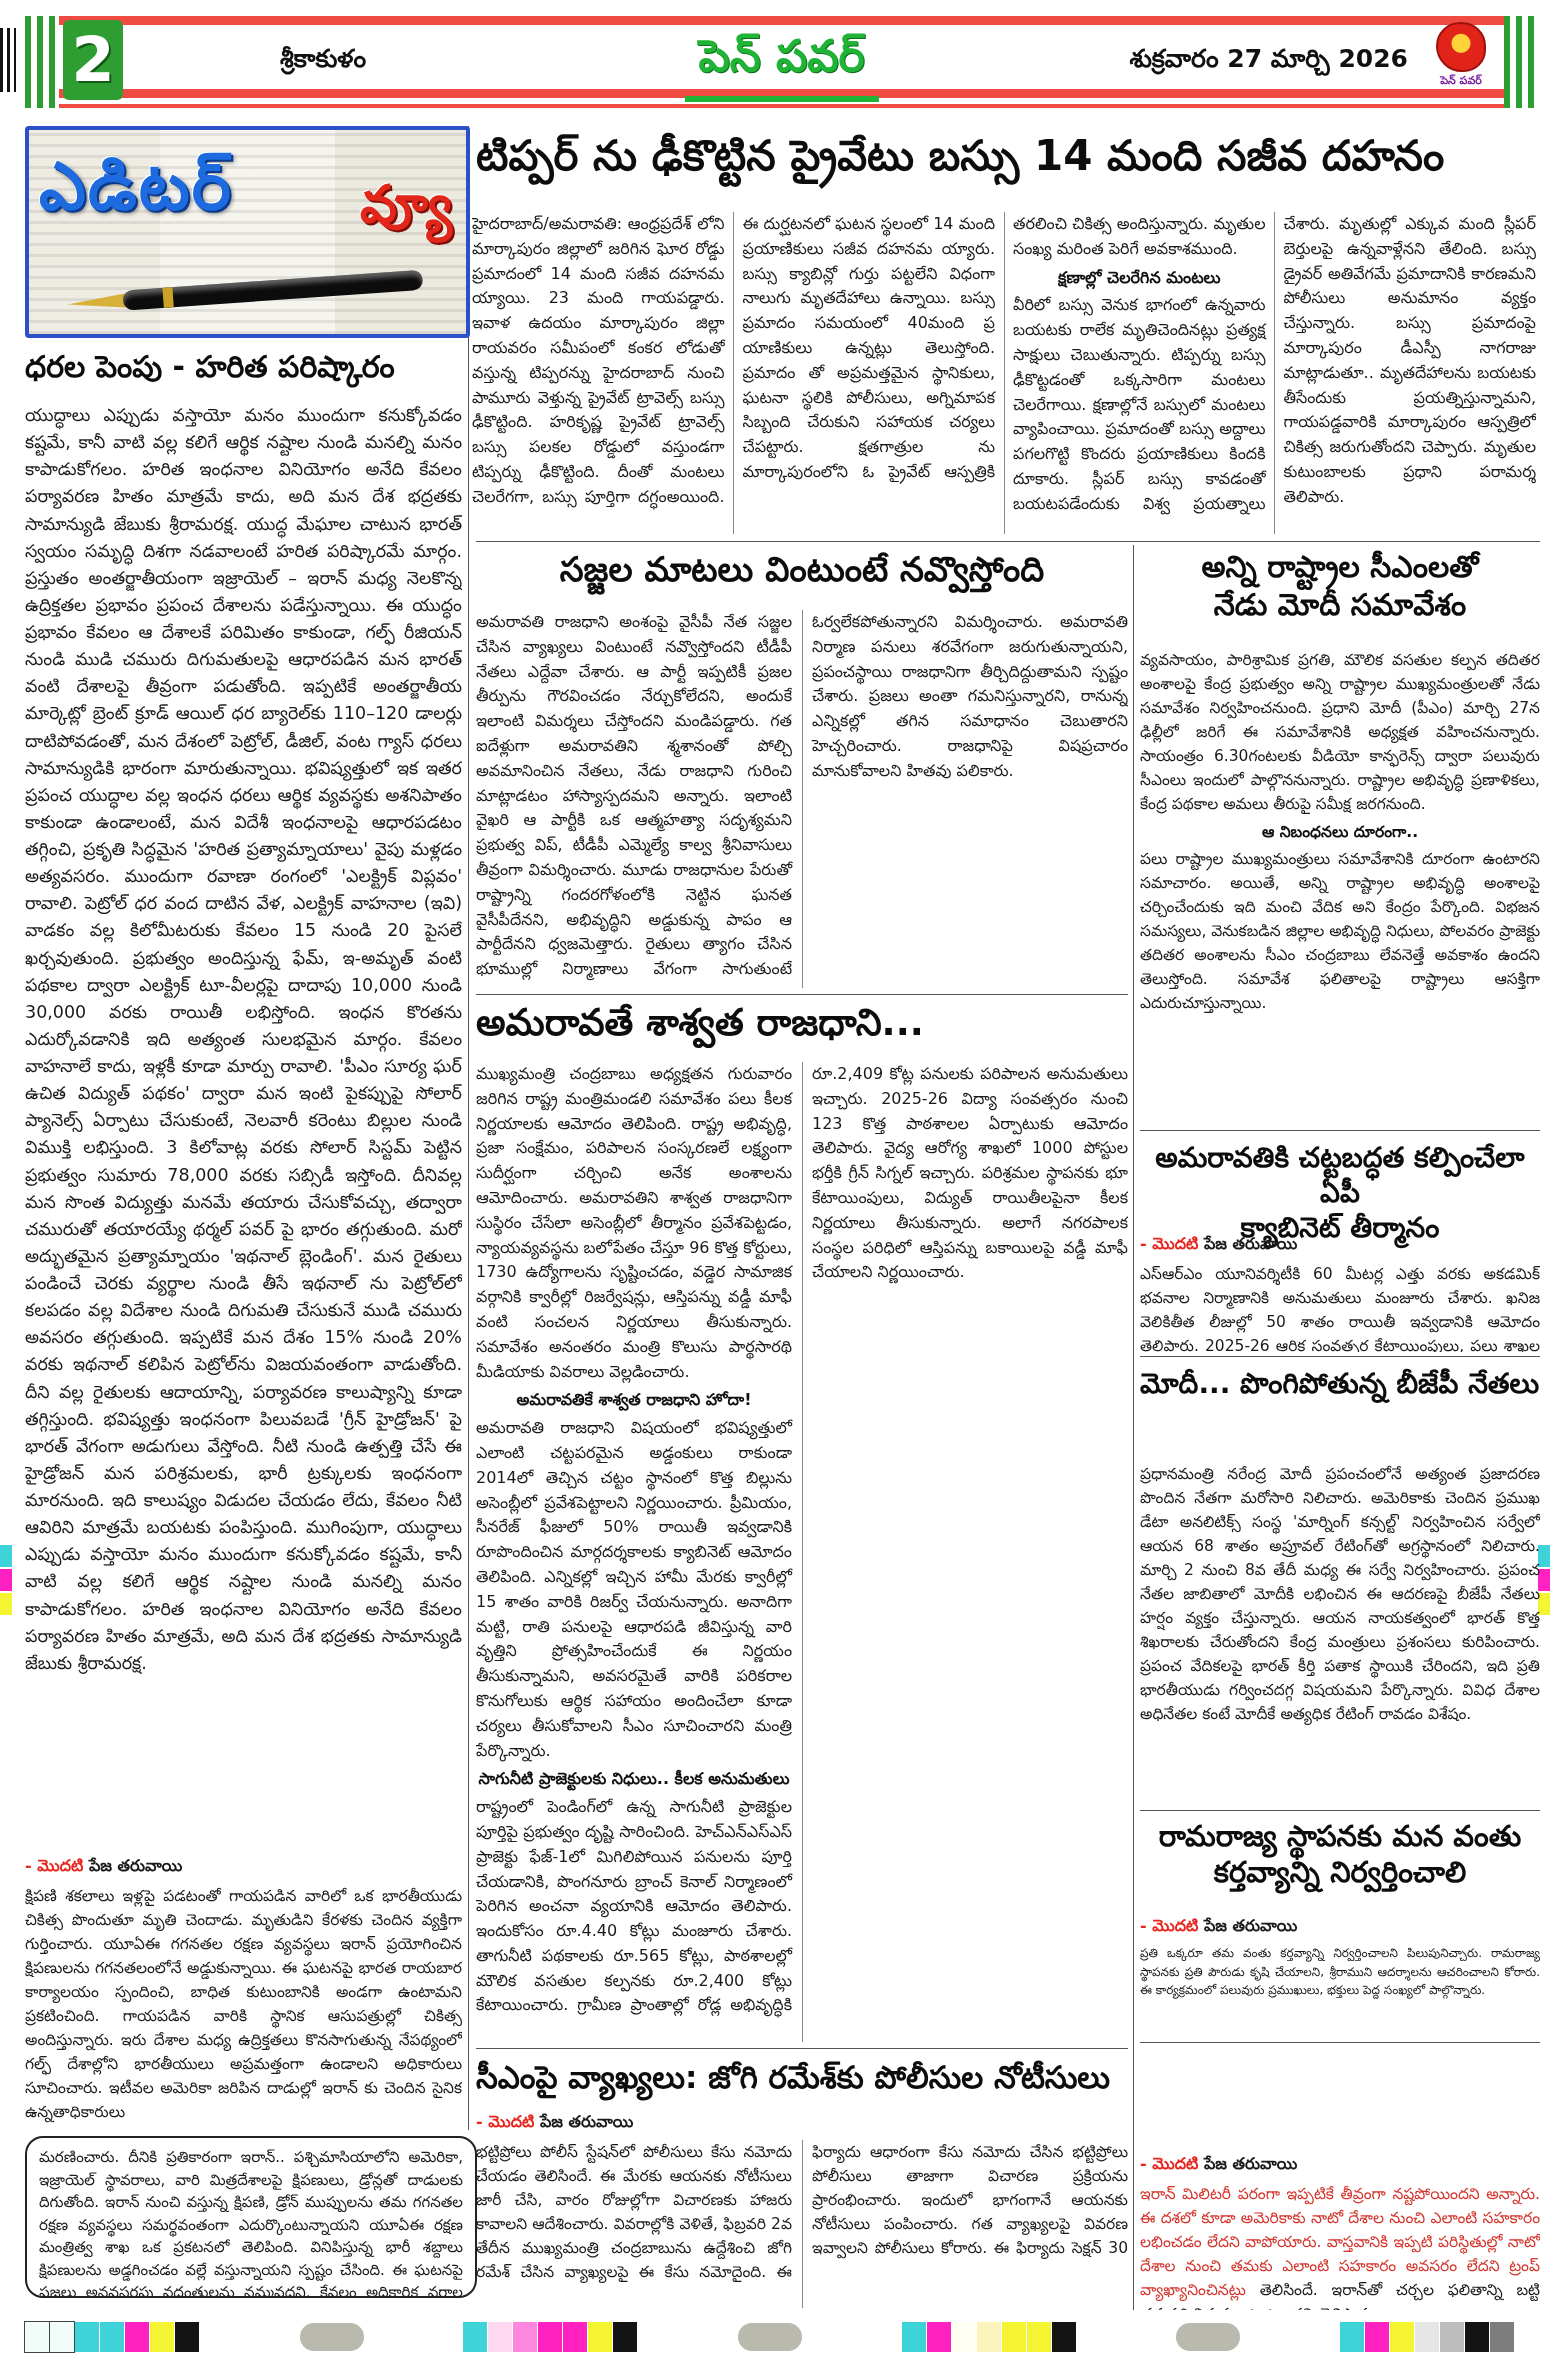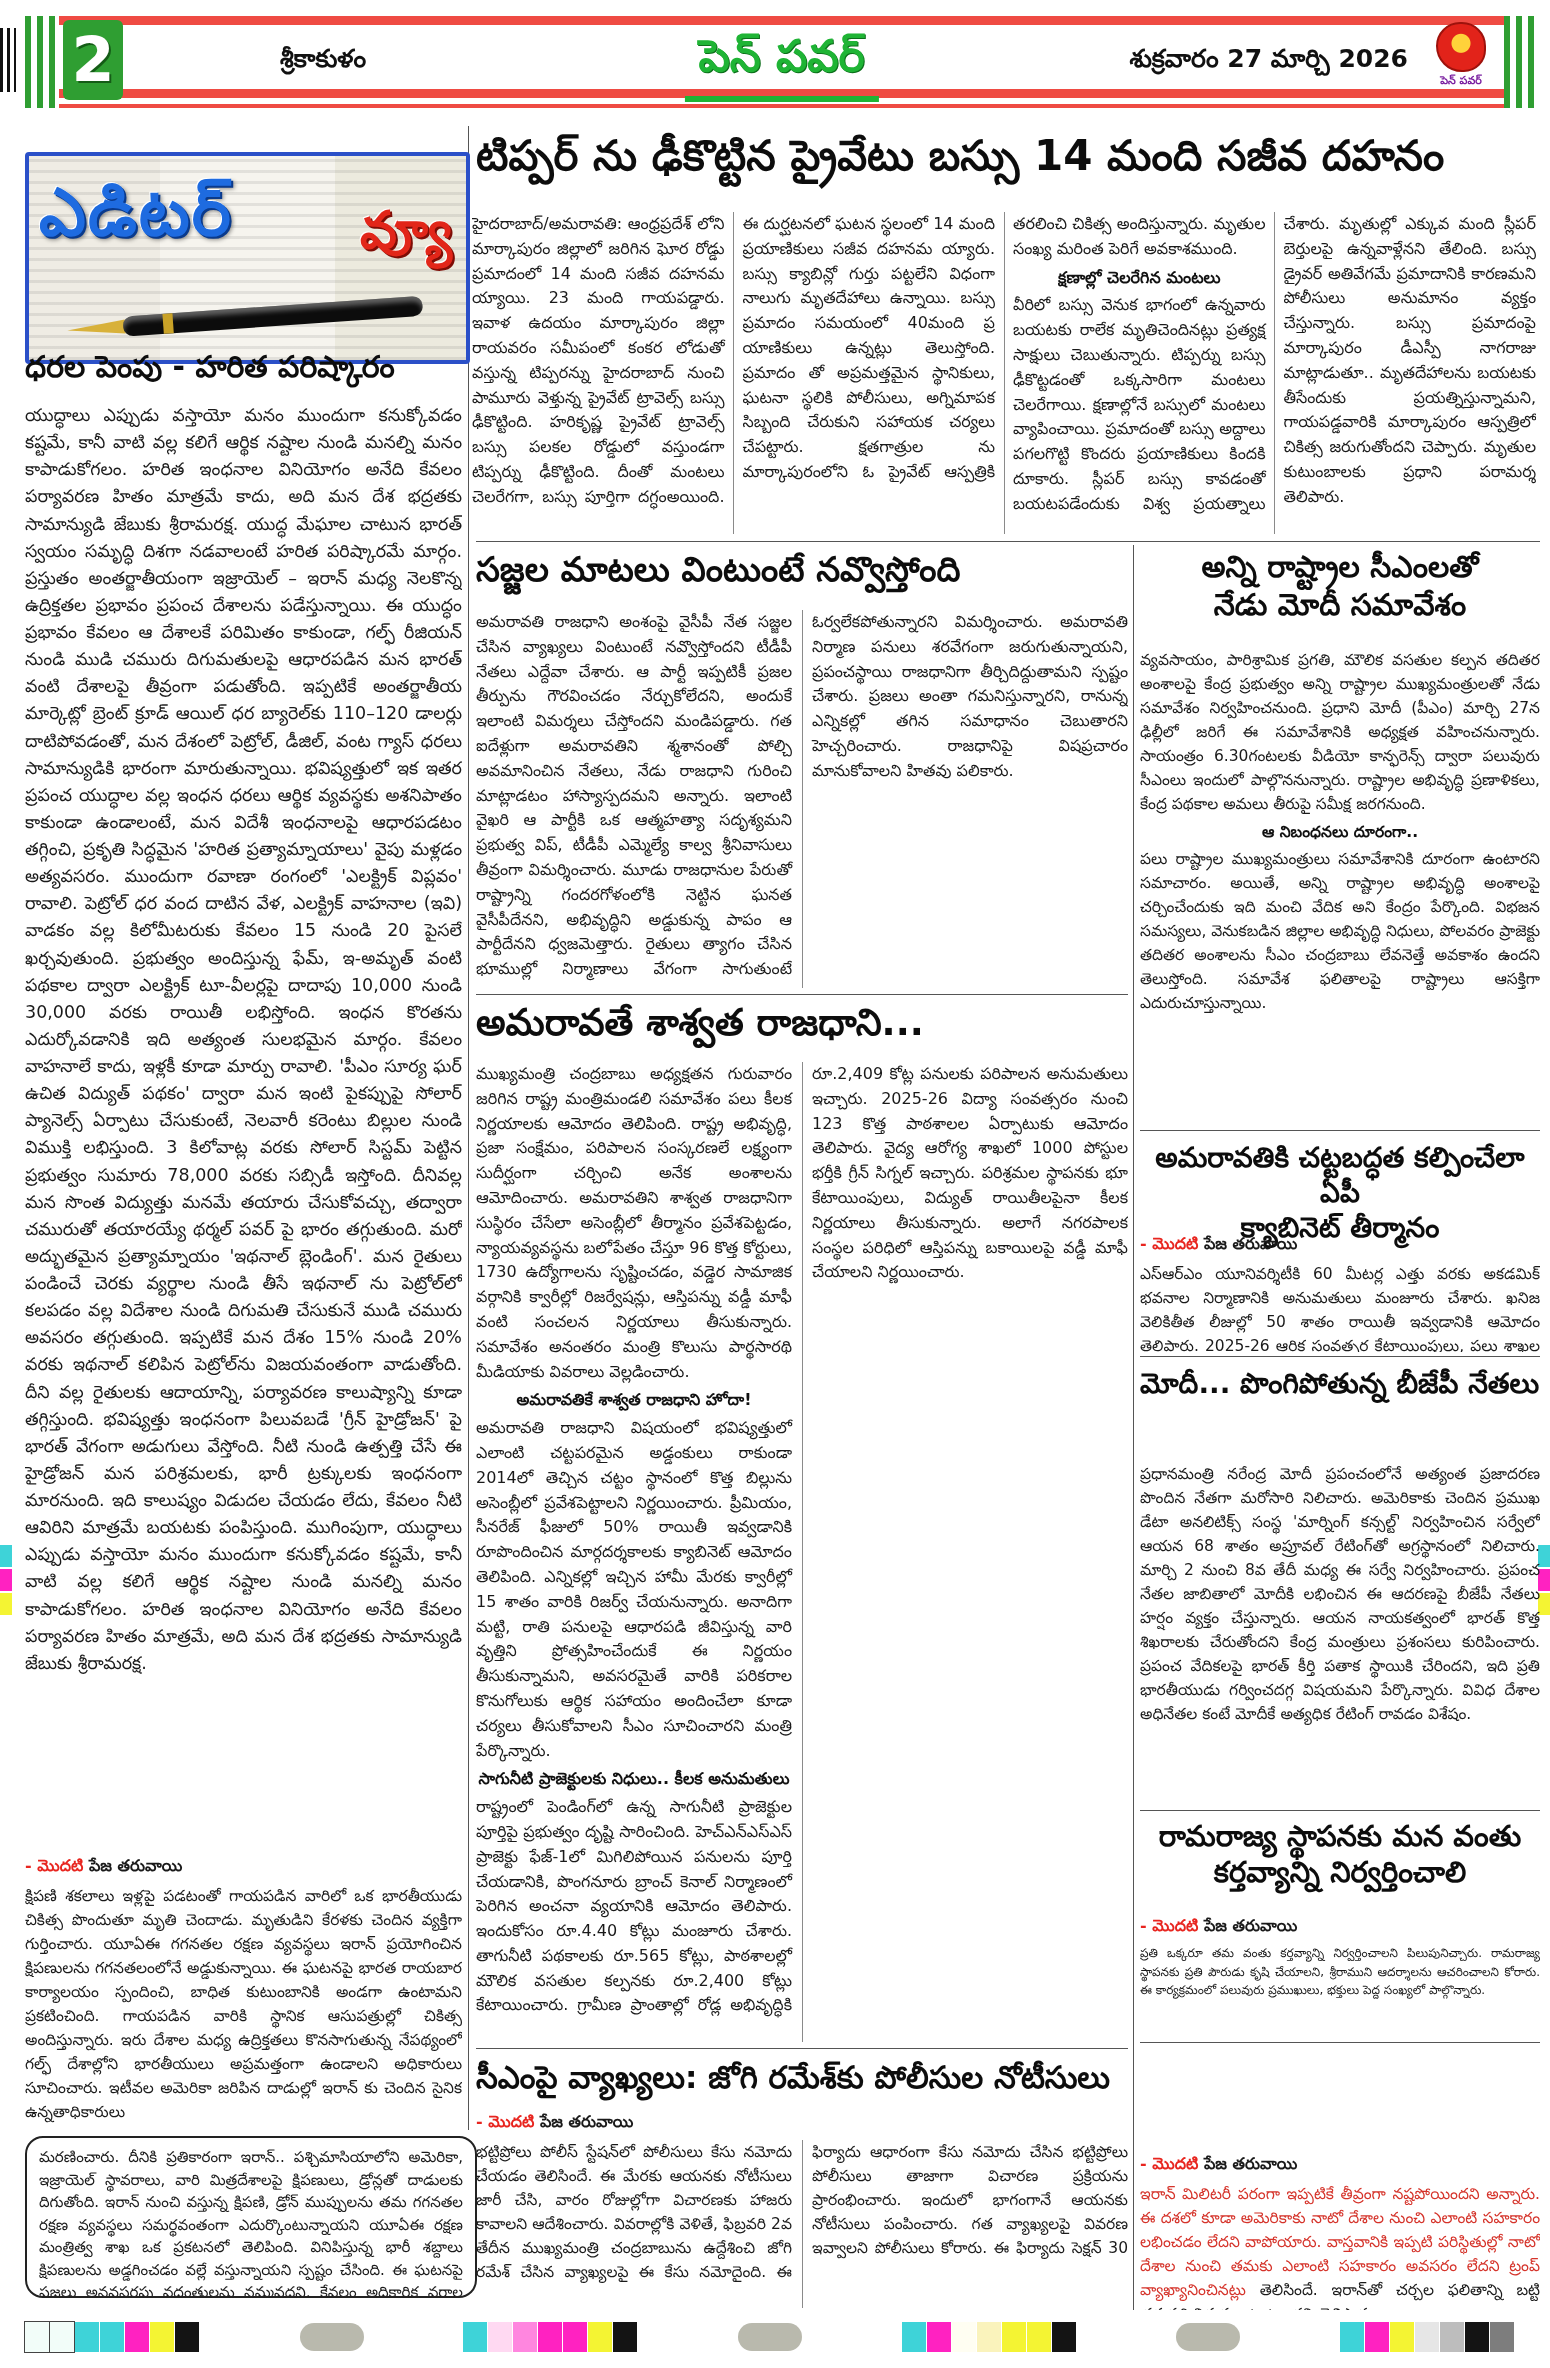--- a/index.html
+++ b/index.html
@@ -41,21 +41,21 @@
   .cont .r{color:#e8251f;}
   .headline{font-weight:900;color:#0d0d0d;line-height:1.25;}
   .headline.red{color:#e8251f;}
   .center{text-align:center;}
   .redtext{color:#d5332a;}
   
   #ed-banner{left:25px;top:126px;width:437px;height:204px;border:4px solid #2b50c8;border-radius:4px;
      background:
        repeating-linear-gradient(0deg,rgba(90,90,90,.13) 0 3px,rgba(0,0,0,0) 3px 11px),
        linear-gradient(90deg,#efece4 0 30%,#f6f4ee 30% 70%,#eceade 70% 100%);
-     overflow:hidden;margin-top:26px;}
+     overflow:hidden;}
   #ed-word{position:absolute;left:10px;top:18px;font-size:66px;font-weight:900;color:#1e6be0;
      text-shadow:2px 2px 0 #0a3a8c,-1px -1px 0 #ffffff,3px 3px 4px rgba(0,0,0,.45);letter-spacing:2px;}
   #ed-word2{position:absolute;right:14px;top:44px;font-size:52px;font-weight:900;color:#e22619;
      text-shadow:2px 2px 0 #7e0d06,-1px -1px 0 #fff;}
   #pen{position:absolute;left:38px;top:150px;width:360px;height:26px;transform:rotate(-4deg);}
   #pen .barrel{position:absolute;left:56px;top:2px;width:300px;height:20px;background:#0c0c0c;
      border-radius:10px/9px;box-shadow:inset 0 5px 5px rgba(255,255,255,.35);}
   #pen .band{position:absolute;left:96px;top:2px;width:10px;height:20px;background:#c9a227;}
   #pen .nib{position:absolute;left:0;top:5px;width:0;height:0;
      border-right:58px solid #d8b13a;border-top:7px solid transparent;border-bottom:7px solid transparent;}
@@ -132,21 +132,21 @@
 
   <div class="abs headline" style="left:476px;top:130px;width:1064px;font-size:42px;white-space:nowrap;">టిప్పర్ ను ఢీకొట్టిన ప్రైవేటు బస్సు 14 మంది సజీవ దహనం</div>
   <div class="abs body-txt cols4" style="left:472px;top:212px;width:1064px;height:322px;">
     <span>హైదరాబాద్/అమరావతి: ఆంధ్రప్రదేశ్ లోని మార్కాపురం జిల్లాలో జరిగిన ఘోర రోడ్డు ప్రమాదంలో 14 మంది సజీవ దహనమ య్యాయి. 23 మంది గాయపడ్డారు. ఇవాళ ఉదయం మార్కాపురం జిల్లా రాయవరం సమీపంలో కంకర లోడుతో వస్తున్న టిప్పరన్ను హైదరాబాద్ నుంచి పామూరు వెళ్తున్న ప్రైవేట్ ట్రావెల్స్ బస్సు ఢీకొట్టింది. హరికృష్ణ ప్రైవేట్ ట్రావెల్స్ బస్సు పలకల రోడ్డులో వస్తుండగా టిప్పర్ను ఢీకొట్టింది. దీంతో మంటలు చెలరేగగా, బస్సు పూర్తిగా దగ్ధంఅయింది. ఈ దుర్ఘటనలో ఘటన స్థలంలో 14 మంది ప్రయాణికులు సజీవ దహనమ య్యారు. బస్సు క్యాబిన్లో గుర్తు పట్టలేని విధంగా నాలుగు మృతదేహాలు ఉన్నాయి. బస్సు ప్రమాదం సమయంలో 40మంది ప్ర యాణికులు ఉన్నట్లు తెలుస్తోంది. ప్రమాదం తో అప్రమత్తమైన స్థానికులు, ఘటనా స్థలికి పోలీసులు, అగ్నిమాపక సిబ్బంది చేరుకుని సహాయక చర్యలు చేపట్టారు. క్షతగాత్రుల ను మార్కాపురంలోని ఓ ప్రైవేట్ ఆస్పత్రికి తరలించి చికిత్స అందిస్తున్నారు. మృతుల సంఖ్య మరింత పెరిగే అవకాశముంది.</span>
     <b class="sub">క్షణాల్లో చెలరేగిన మంటలు</b>
     <span>వీరిలో బస్సు వెనుక భాగంలో ఉన్నవారు బయటకు రాలేక మృతిచెందినట్లు ప్రత్యక్ష సాక్షులు చెబుతున్నారు. టిప్పర్ను బస్సు ఢీకొట్టడంతో ఒక్కసారిగా మంటలు చెలరేగాయి. క్షణాల్లోనే బస్సులో మంటలు వ్యాపించాయి. ప్రమాదంతో బస్సు అద్దాలు పగలగొట్టి కొందరు ప్రయాణికులు కిందకి దూకారు. స్లీపర్ బస్సు కావడంతో బయటపడేందుకు విశ్వ ప్రయత్నాలు చేశారు. మృతుల్లో ఎక్కువ మంది స్లీపర్ బెర్తులపై ఉన్నవాళ్లేనని తేలింది. బస్సు డ్రైవర్ అతివేగమే ప్రమాదానికి కారణమని పోలీసులు అనుమానం వ్యక్తం చేస్తున్నారు. బస్సు ప్రమాదంపై మార్కాపురం డీఎస్పీ నాగరాజు మాట్లాడుతూ.. మృతదేహాలను బయటకు తీసేందుకు ప్రయత్నిస్తున్నామని, గాయపడ్డవారికి మార్కాపురం ఆస్పత్రిలో చికిత్స జరుగుతోందని చెప్పారు. మృతుల కుటుంబాలకు ప్రధాని పరామర్శ తెలిపారు.</span>
     
     
   </div>
 
-  <div class="abs headline" style="left:476px;top:548px;width:652px;font-size:34px;">సజ్జల మాటలు వింటుంటే నవ్వొస్తోంది</div>
+  <div class="abs headline" style="left:476px;top:548px;width:652px;font-size:34px;text-align:center;">సజ్జల మాటలు వింటుంటే నవ్వొస్తోంది</div>
   <div class="abs body-txt cols2" style="left:476px;top:610px;width:652px;height:378px;">అమరావతి రాజధాని అంశంపై వైసీపీ నేత సజ్జల చేసిన వ్యాఖ్యలు వింటుంటే నవ్వొస్తోందని టీడీపీ నేతలు ఎద్దేవా చేశారు. ఆ పార్టీ ఇప్పటికీ ప్రజల తీర్పును గౌరవించడం నేర్చుకోలేదని, అందుకే ఇలాంటి విమర్శలు చేస్తోందని మండిపడ్డారు. గత ఐదేళ్లుగా అమరావతిని శ్మశానంతో పోల్చి అవమానించిన నేతలు, నేడు రాజధాని గురించి మాట్లాడటం హాస్యాస్పదమని అన్నారు. ఇలాంటి వైఖరి ఆ పార్టీకి ఒక ఆత్మహత్యా సదృశ్యమని ప్రభుత్వ విప్, టీడీపీ ఎమ్మెల్యే కాల్వ శ్రీనివాసులు తీవ్రంగా విమర్శించారు. మూడు రాజధానుల పేరుతో రాష్ట్రాన్ని గందరగోళంలోకి నెట్టిన ఘనత వైసీపీదేనని, అభివృద్ధిని అడ్డుకున్న పాపం ఆ పార్టీదేనని ధ్వజమెత్తారు. రైతులు త్యాగం చేసిన భూముల్లో నిర్మాణాలు వేగంగా సాగుతుంటే ఓర్వలేకపోతున్నారని విమర్శించారు. అమరావతి నిర్మాణ పనులు శరవేగంగా జరుగుతున్నాయని, ప్రపంచస్థాయి రాజధానిగా తీర్చిదిద్దుతామని స్పష్టం చేశారు. ప్రజలు అంతా గమనిస్తున్నారని, రానున్న ఎన్నికల్లో తగిన సమాధానం చెబుతారని హెచ్చరించారు. రాజధానిపై విషప్రచారం మానుకోవాలని హితవు పలికారు.</div>
 
   <div class="abs headline" style="left:476px;top:1000px;width:652px;font-size:37px;">అమరావతే శాశ్వత రాజధాని...</div>
   <div class="abs body-txt cols2" style="left:476px;top:1062px;width:652px;height:980px;">
     <span>ముఖ్యమంత్రి చంద్రబాబు అధ్యక్షతన గురువారం జరిగిన రాష్ట్ర మంత్రిమండలి సమావేశం పలు కీలక నిర్ణయాలకు ఆమోదం తెలిపింది. రాష్ట్ర అభివృద్ధి, ప్రజా సంక్షేమం, పరిపాలన సంస్కరణలే లక్ష్యంగా సుదీర్ఘంగా చర్చించి అనేక అంశాలను ఆమోదించారు. అమరావతిని శాశ్వత రాజధానిగా సుస్థిరం చేసేలా అసెంబ్లీలో తీర్మానం ప్రవేశపెట్టడం, న్యాయవ్యవస్థను బలోపేతం చేస్తూ 96 కొత్త కోర్టులు, 1730 ఉద్యోగాలను సృష్టించడం, వడ్డెర సామాజిక వర్గానికి క్వారీల్లో రిజర్వేషన్లు, ఆస్తిపన్ను వడ్డీ మాఫీ వంటి సంచలన నిర్ణయాలు తీసుకున్నారు. సమావేశం అనంతరం మంత్రి కొలుసు పార్థసారథి మీడియాకు వివరాలు వెల్లడించారు.</span>
     <b class="sub">అమరావతికే శాశ్వత రాజధాని హోదా!</b>
     <span>అమరావతి రాజధాని విషయంలో భవిష్యత్తులో ఎలాంటి చట్టపరమైన అడ్డంకులు రాకుండా 2014లో తెచ్చిన చట్టం స్థానంలో కొత్త బిల్లును అసెంబ్లీలో ప్రవేశపెట్టాలని నిర్ణయించారు. ప్రీమియం, సీనరేజ్ ఫీజులో 50% రాయితీ ఇవ్వడానికి రూపొందించిన మార్గదర్శకాలకు క్యాబినెట్ ఆమోదం తెలిపింది. ఎన్నికల్లో ఇచ్చిన హామీ మేరకు క్వారీల్లో 15 శాతం వారికి రిజర్వ్ చేయనున్నారు. అనాదిగా మట్టి, రాతి పనులపై ఆధారపడి జీవిస్తున్న వారి వృత్తిని ప్రోత్సహించేందుకే ఈ నిర్ణయం తీసుకున్నామని, అవసరమైతే వారికి పరికరాల కొనుగోలుకు ఆర్థిక సహాయం అందించేలా కూడా చర్యలు తీసుకోవాలని సీఎం సూచించారని మంత్రి పేర్కొన్నారు.</span>
     <b class="sub">సాగునీటి ప్రాజెక్టులకు నిధులు.. కీలక అనుమతులు</b>
     <span>రాష్ట్రంలో పెండింగ్‌లో ఉన్న సాగునీటి ప్రాజెక్టుల పూర్తిపై ప్రభుత్వం దృష్టి సారించింది. హెచ్ఎన్ఎస్ఎస్ ప్రాజెక్టు ఫేజ్-1లో మిగిలిపోయిన పనులను పూర్తి చేయడానికి, పొంగనూరు బ్రాంచ్ కెనాల్ నిర్మాణంలో పెరిగిన అంచనా వ్యయానికి ఆమోదం తెలిపారు. ఇందుకోసం రూ.4.40 కోట్లు మంజూరు చేశారు. తాగునీటి పథకాలకు రూ.565 కోట్లు, పాఠశాలల్లో మౌలిక వసతుల కల్పనకు రూ.2,400 కోట్లు కేటాయించారు. గ్రామీణ ప్రాంతాల్లో రోడ్ల అభివృద్ధికి రూ.2,409 కోట్ల పనులకు పరిపాలన అనుమతులు ఇచ్చారు. 2025-26 విద్యా సంవత్సరం నుంచి 123 కొత్త పాఠశాలల ఏర్పాటుకు ఆమోదం తెలిపారు. వైద్య ఆరోగ్య శాఖలో 1000 పోస్టుల భర్తీకి గ్రీన్ సిగ్నల్ ఇచ్చారు. పరిశ్రమల స్థాపనకు భూ కేటాయింపులు, విద్యుత్ రాయితీలపైనా కీలక నిర్ణయాలు తీసుకున్నారు. అలాగే నగరపాలక సంస్థల పరిధిలో ఆస్తిపన్ను బకాయిలపై వడ్డీ మాఫీ చేయాలని నిర్ణయించారు.</span>
   </div>

